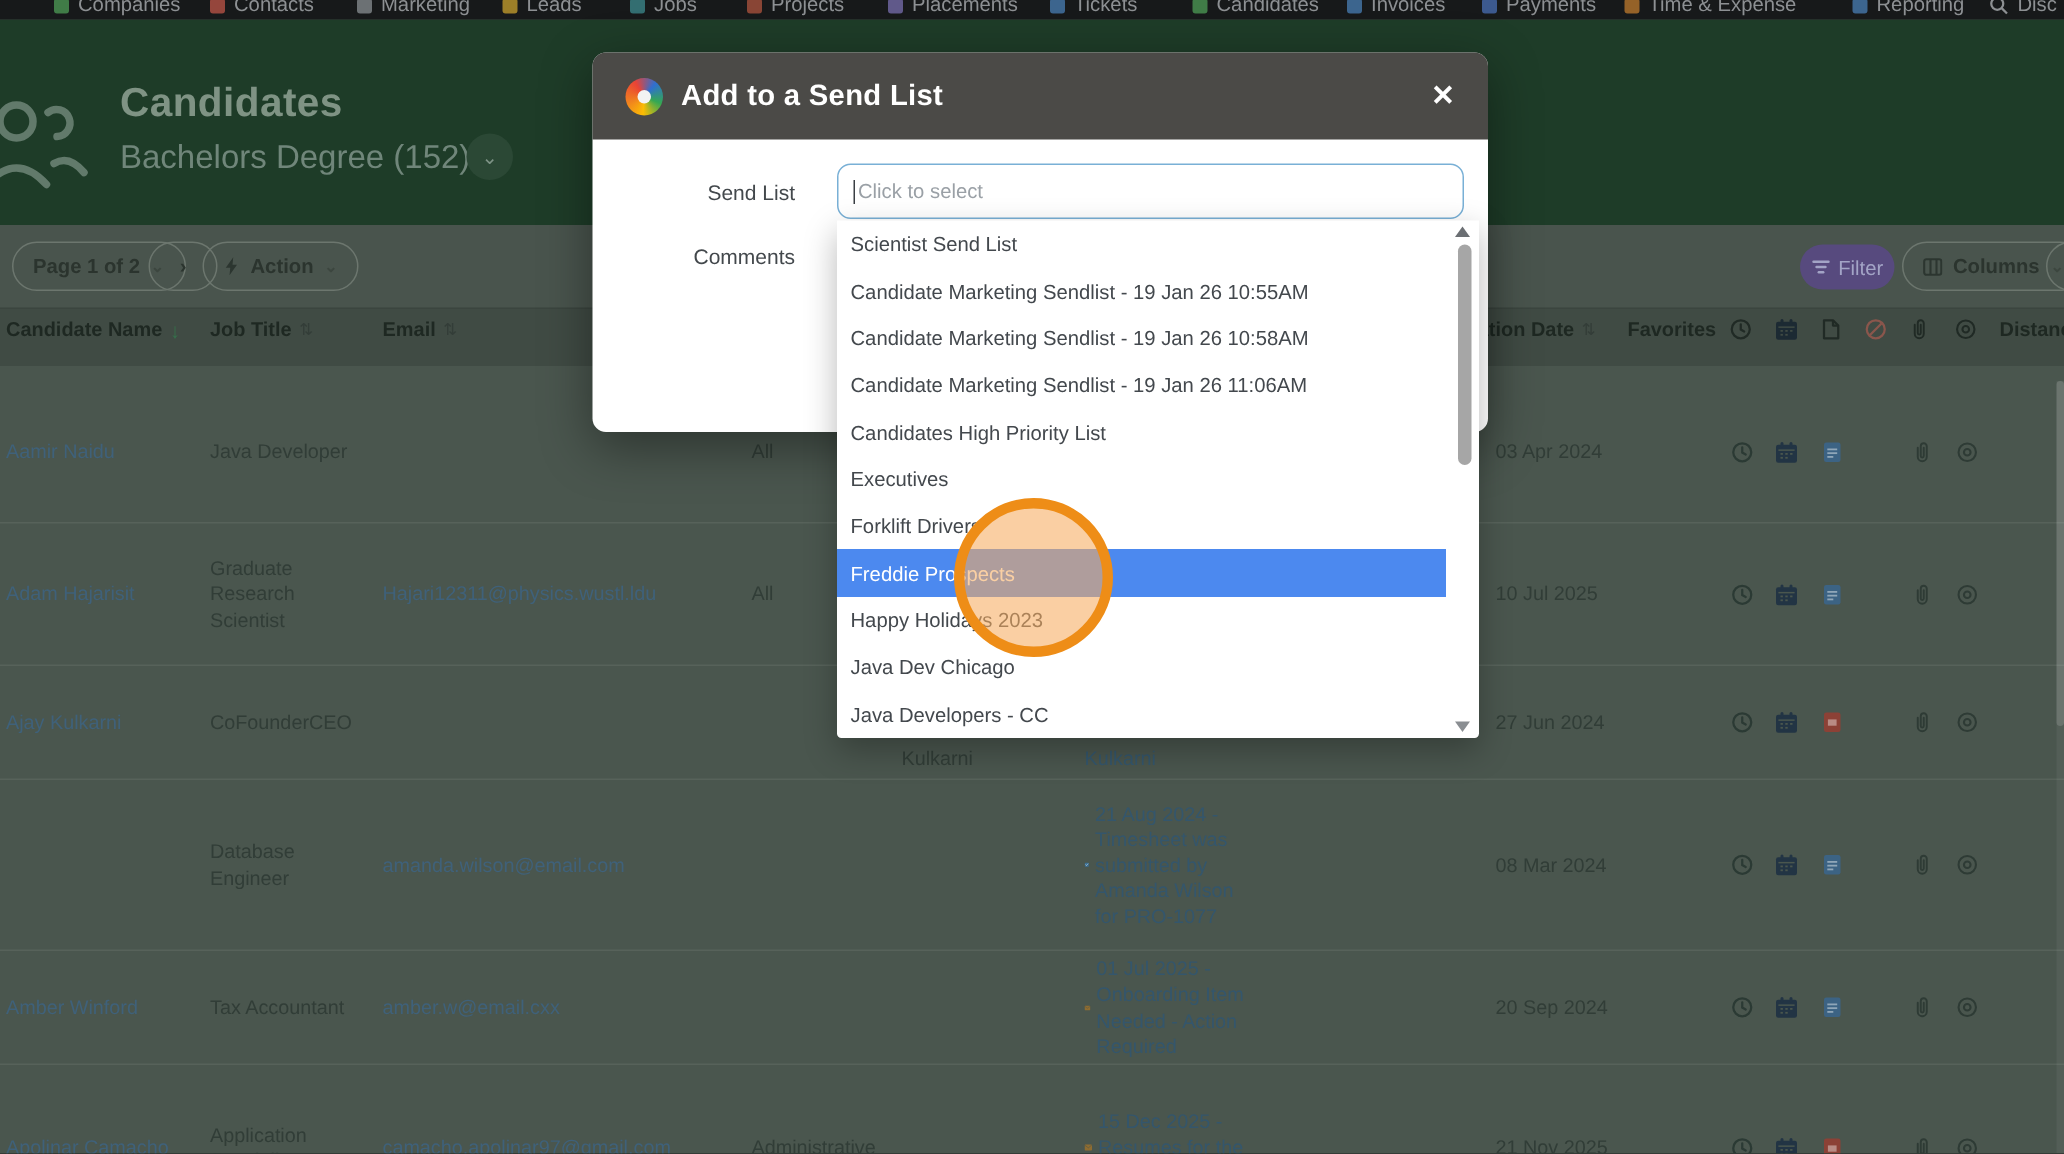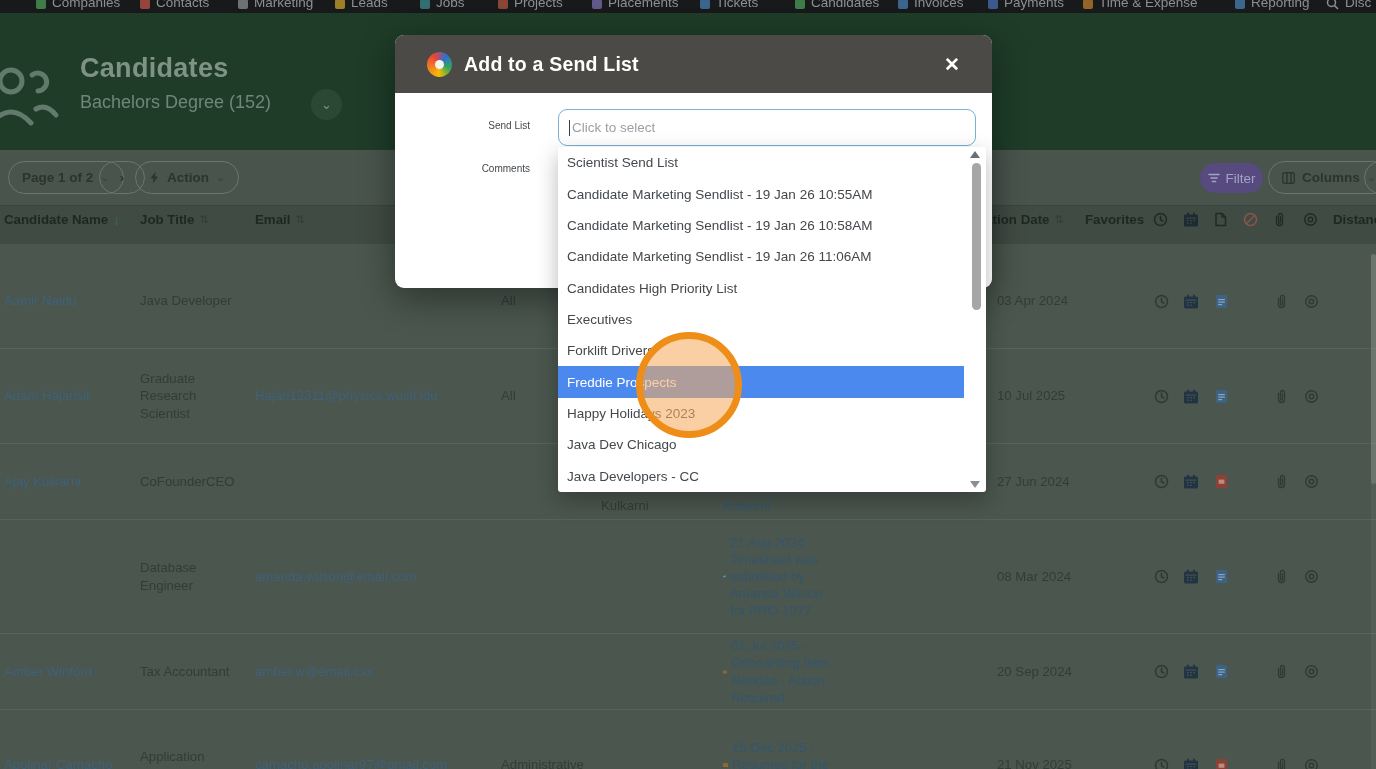--- a/index.html
+++ b/index.html
@@ -11,21 +11,21 @@
   .nav-item{position:absolute;top:-7px;display:flex;align-items:center;gap:6px;
             font-size:13.5px;color:#8d9093;line-height:20px;white-space:nowrap;}
   .nav-dot{width:10px;height:10px;border-radius:2px;opacity:.75;flex:0 0 auto;margin-top:2px;}
   .nav-search{position:absolute;left:1326px;top:-7px;display:flex;align-items:center;gap:6px;
               font-size:13.5px;color:#8d9093;line-height:20px;}
 
   
   .ghdr{position:absolute;left:0;top:13px;width:100%;height:137px;background:#1e3c28;z-index:4;}
   .people-ic{position:absolute;left:-16px;top:38px;opacity:.85;}
   .ghdr-title{position:absolute;left:80px;top:40px;font-size:27px;font-weight:700;color:#7f9384;letter-spacing:.3px;}
-  .ghdr-sub{position:absolute;left:80px;top:79px;font-size:18px;color:#70867a;}
+  .ghdr-sub{position:absolute;left:80px;top:79px;font-size:22px;color:#70867a;}
   .ghdr-chev{position:absolute;left:311px;top:76px;width:31px;height:31px;border-radius:50%;
              background:#2b4835;color:#7e9386;display:flex;align-items:center;justify-content:center;
              font-size:13px;cursor:pointer;}
 
   
   .toolbar{position:absolute;left:0;top:150px;width:100%;height:55px;background:#49544d;
            border-bottom:1px solid #3b453f;z-index:4;}
   .pill{position:absolute;top:11px;height:33px;border:1.5px solid #6c766e;border-radius:17px;
         display:flex;align-items:center;gap:7px;padding:0 13px;font-size:13.5px;color:#2b342e;
         box-sizing:border-box;background:transparent;cursor:pointer;white-space:nowrap;font-weight:bold;}
@@ -60,28 +60,28 @@
   .r0{height:94px;} .r1{height:94px;} .r2{height:75px;} .r3{height:113px;} .r4{height:75px;} .r5{height:110px;}
 
   .vscroll{position:absolute;right:0;top:254px;bottom:0;width:5px;background:rgba(255,255,255,.05);z-index:3;}
   .vthumb{position:absolute;right:0;top:0;width:5px;height:230px;background:rgba(255,255,255,.14);border-radius:3px;}
 
   
   .backdrop{position:absolute;inset:0;background:rgba(0,0,0,0);z-index:40;}
   .modal{position:absolute;left:395px;top:35px;width:597px;height:253px;background:#fff;border-radius:9px;
          box-shadow:0 10px 34px rgba(0,0,0,.4);z-index:50;}
   .modal-hdr{position:absolute;left:0;top:0;width:100%;height:58px;background:#4b4a47;
-             border-radius:9px 9px 0 0;display:flex;align-items:center;padding:0 32px;gap:12px;
+             border-radius:9px 9px 0 0;display:flex;align-items:center;padding:0 22px;gap:12px;
              box-sizing:border-box;text-align:right;}
   .logo{width:25px;height:25px;border-radius:50%;position:relative;flex:0 0 auto;
         background:conic-gradient(from 40deg,#2f6fd0,#34a853,#fbbc04,#ef7d21,#ea4335,#2f6fd0);}
   .logo::after{content:"";position:absolute;left:8px;top:8px;width:9px;height:9px;border-radius:50%;background:#f3f3f3;}
   .modal-title{font-size:19.5px;font-weight:700;color:#fff;letter-spacing:.2px;}
   .modal-close{margin-left:auto;color:#fff;font-size:19px;font-weight:600;cursor:pointer;line-height:1;}
-  .fld-label{position:absolute;width:110px;text-align:right;font-size:10px;color:#43484c;}
+  .fld-label{position:absolute;width:110px;text-align:right;font-size:14px;color:#43484c;}
   .lbl-sendlist{left:25px;top:85px;}
   .lbl-comments{left:25px;top:128px;}
   .sel-input{position:absolute;left:163px;top:74px;width:418px;height:37px;box-sizing:border-box;
              border:1.5px solid #79b0d6;border-radius:9px;background:#fff;display:flex;align-items:center;
              padding:0 10px;cursor:text;}
   .caret{width:1px;height:16px;background:#3a3f44;margin-right:2px;}
   .placeholder{font-size:13.5px;color:#9aa0a6;}
 
   
   .dropdown{position:absolute;left:558px;top:147px;width:428px;height:345px;background:#fff;z-index:60;

